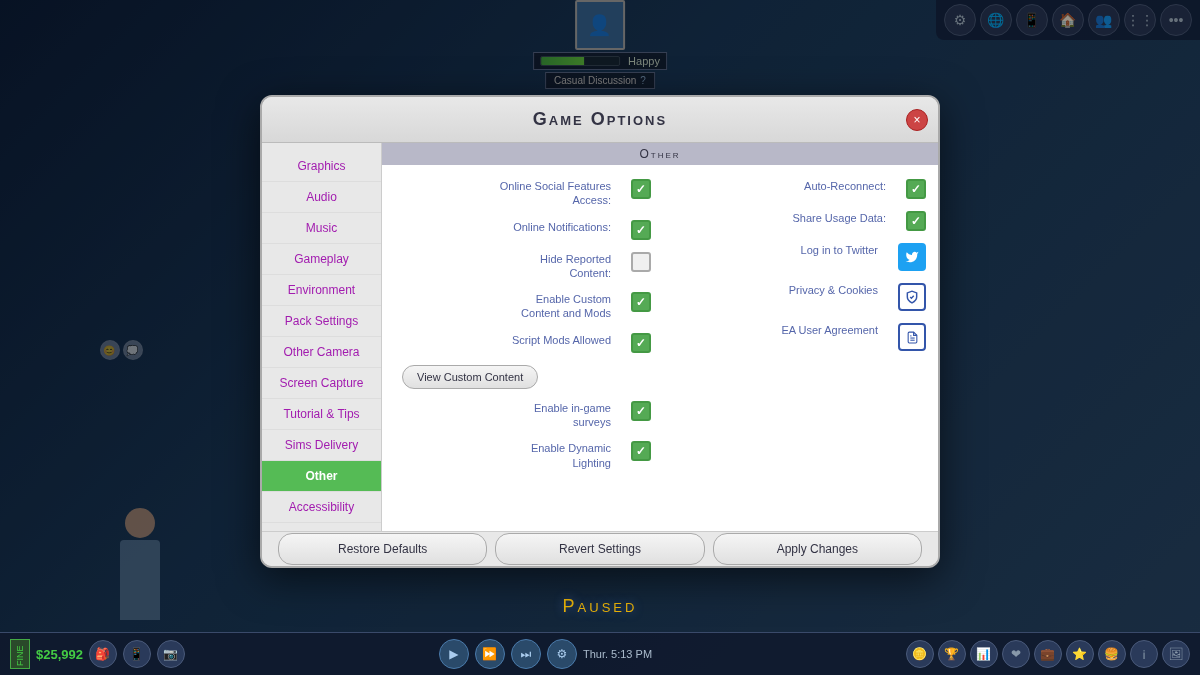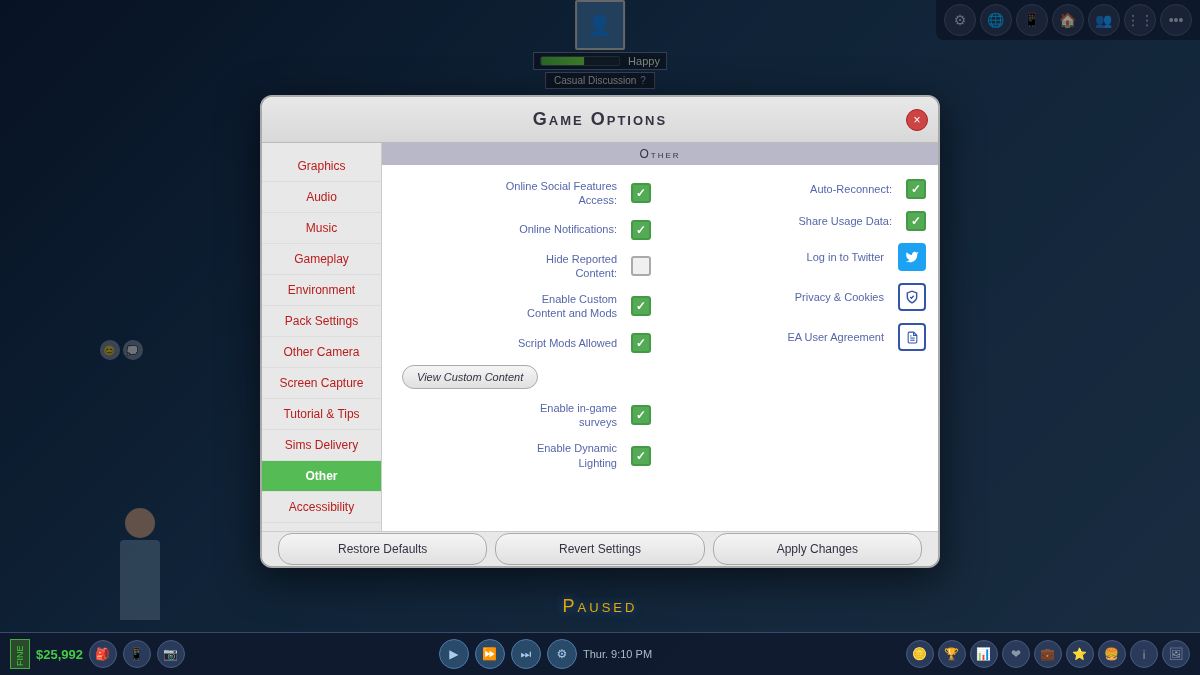--- a/index.html
+++ b/index.html
@@ -255,21 +255,21 @@
     .sidebar {
       width: 120px;
       background: #e8e8e8;
       border-right: 1px solid #cccccc;
       padding: 8px 0;
       flex-shrink: 0;
     }
     .sidebar-item {
       padding: 8px 12px;
       text-align: center;
-      color: #b91c1c;
+      color: #a21caf;
       font-size: 12px;
       cursor: pointer;
       border-bottom: 1px solid #dddddd;
     }
     .sidebar-item.active {
       background: #55bb55;
       color: white;
       font-weight: bold;
     }
 
@@ -283,23 +283,23 @@
       background: #b8b8c8;
       padding: 4px 12px;
       font-size: 12px;
       color: #333344;
       letter-spacing: 2px;
       font-variant: small-caps;
       text-align: center;
     }
     .option-row {
       display: flex;
-      align-items: center;
+      align-items: flex-start;
       justify-content: flex-end;
-      gap: 14px;
+      gap: 20px;
       padding: 6px 8px;
     }
     .option-row.right-col {
       justify-content: flex-end;
     }
     .option-label {
       font-size: 11px;
       color: #5566aa;
       text-align: right;
       line-height: 1.3;
@@ -369,21 +369,20 @@
 
     .view-custom-btn {
       background: linear-gradient(180deg, #f5f5f5 0%, #e0e0e0 100%);
       border: 1px solid #aaaaaa;
       border-radius: 12px;
       padding: 5px 14px;
       font-size: 11px;
       color: #334;
       cursor: pointer;
       white-space: nowrap;
-      font-style: italic;
     }
 
     
     .modal-footer {
       display: flex;
       justify-content: space-between;
       padding: 1px 16px;
       background: #e8e8e8;
       border-top: 1px solid #cccccc;
       gap: 8px;
@@ -607,21 +606,21 @@
     <span class="money">$25,992</span>
     <div class="br-icon">🎒</div>
     <div class="br-icon">📱</div>
     <div class="br-icon">📷</div>
   </div>
   <div class="bottom-center">
     <div class="play-btn">▶</div>
     <div class="play-btn">⏩</div>
     <div class="play-btn">⏭</div>
     <div class="play-btn">⚙</div>
-    <span class="time-display">Thur. 9:10 PM</span>
+    <span class="time-display">Thur. 5:13 PM</span>
   </div>
   <div class="bottom-right">
     <div class="br-icon">🪙</div>
     <div class="br-icon">🏆</div>
     <div class="br-icon">📊</div>
     <div class="br-icon">❤</div>
     <div class="br-icon">💼</div>
     <div class="br-icon">⭐</div>
     <div class="br-icon">🍔</div>
     <div class="br-icon">ℹ</div>

